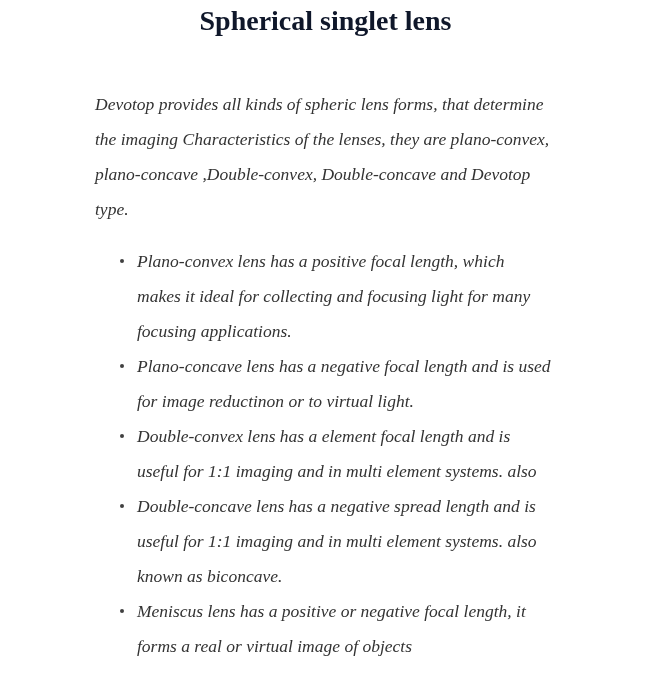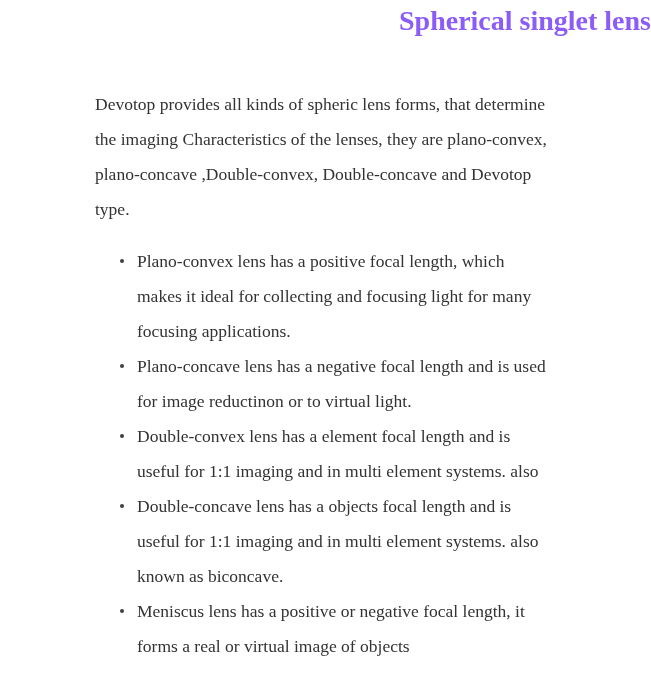--- a/index.html
+++ b/index.html
@@ -7,35 +7,36 @@
   body {
     width: 651px;
     height: 694px;
     background: #ffffff;
     overflow: hidden;
     font-family: "Liberation Serif", "DejaVu Serif", serif;
     color: #333333;
   }
   .page-title {
     margin: 4px 0 0 0;
-    text-align: right;
+    text-align: center;
     font-size: 28px;
     line-height: 34px;
     font-weight: bold;
-    color: #8b5cf6;
+    color: #0f172a;
   }
   .intro {
     margin: 49px 0 0 95px;
     width: 470px;
     font-size: 17.5px;
     line-height: 35px;
   }
   .line {
     display: block;
     white-space: nowrap;
+    font-style: italic;
   }
   .lens-list {
     list-style: none;
     margin: 17px 0 0 137px;
     padding: 0;
     width: 440px;
     font-size: 17.5px;
     line-height: 35px;
   }
   .lens-list li { position: relative; }
@@ -79,21 +80,21 @@
     </li>
 
     <li>
       <span class="dot"></span>
       <span class="line">Double-convex lens has a element focal length and is</span>
       <span class="line">useful for 1:1 imaging and in multi element systems. also</span>
     </li>
 
     <li>
       <span class="dot"></span>
-      <span class="line">Double-concave lens has a objects focal length and is</span>
+      <span class="line">Double-concave lens has a negative spread length and is</span>
       <span class="line">useful for 1:1 imaging and in multi element systems. also</span>
       <span class="line">known as biconcave.</span>
     </li>
 
     <li>
       <span class="dot"></span>
       <span class="line">Meniscus lens has a positive or negative focal length, it</span>
       <span class="line">forms a real or virtual image of objects</span>
     </li>
 

